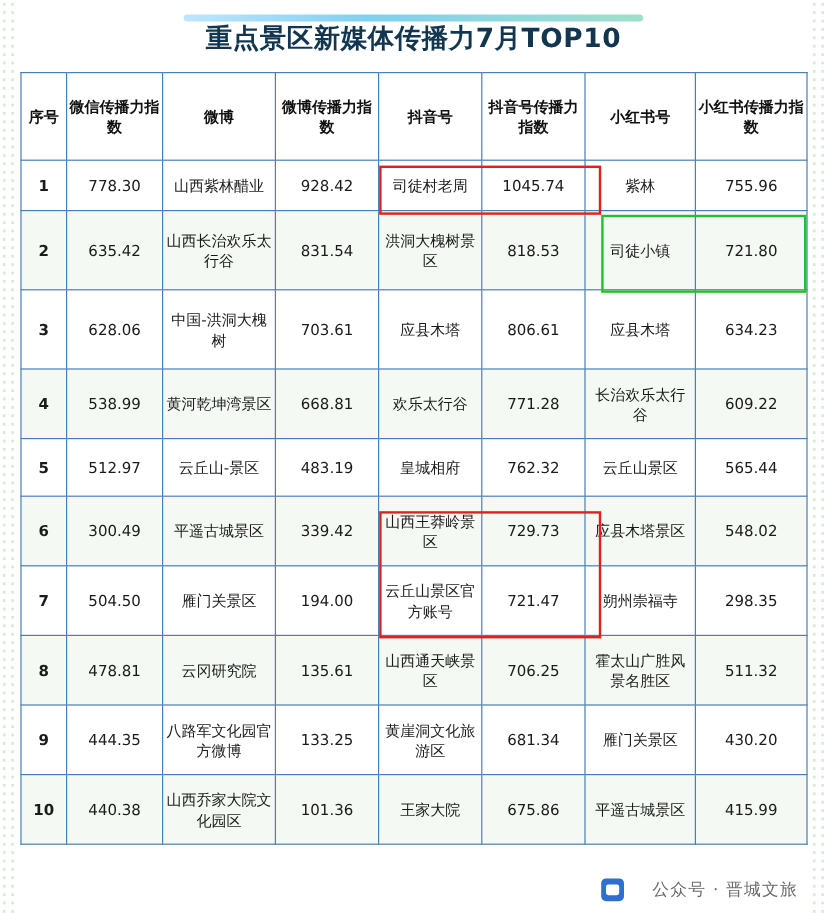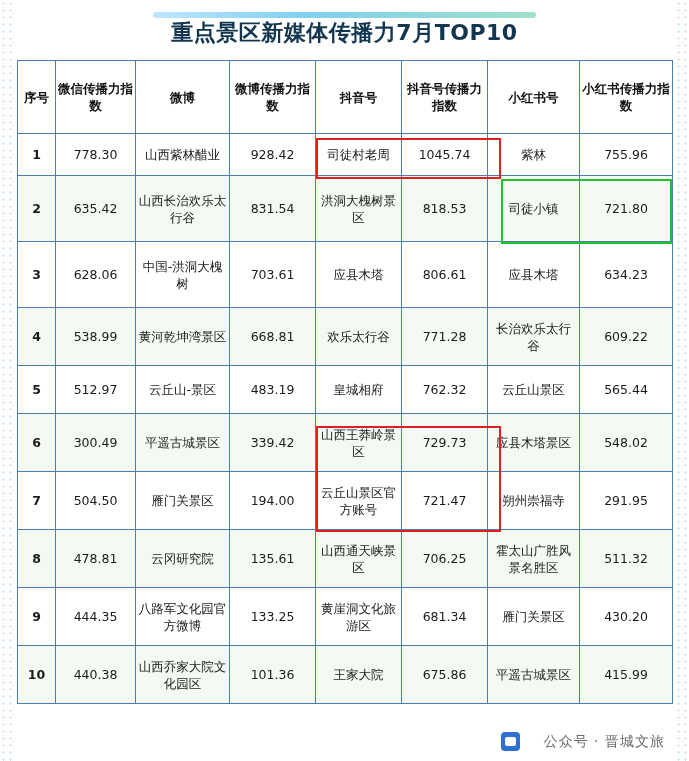--- a/index.html
+++ b/index.html
@@ -248,21 +248,21 @@
           <td class="num">548.02</td>
         </tr>
         <tr class="r7" style="height:58px">
           <td class="rank-no">7</td>
           <td class="num">504.50</td>
           <td>雁门关景区</td>
           <td class="num">194.00</td>
           <td>云丘山景区官方账号</td>
           <td class="num">721.47</td>
           <td>朔州崇福寺</td>
-          <td class="num">291.95</td>
+          <td class="num">298.35</td>
         </tr>
         <tr class="r8" style="height:58px">
           <td class="rank-no">8</td>
           <td class="num">478.81</td>
           <td>云冈研究院</td>
           <td class="num">135.61</td>
           <td>山西通天峡景区</td>
           <td class="num">706.25</td>
           <td>霍太山广胜风景名胜区</td>
           <td class="num">511.32</td>

